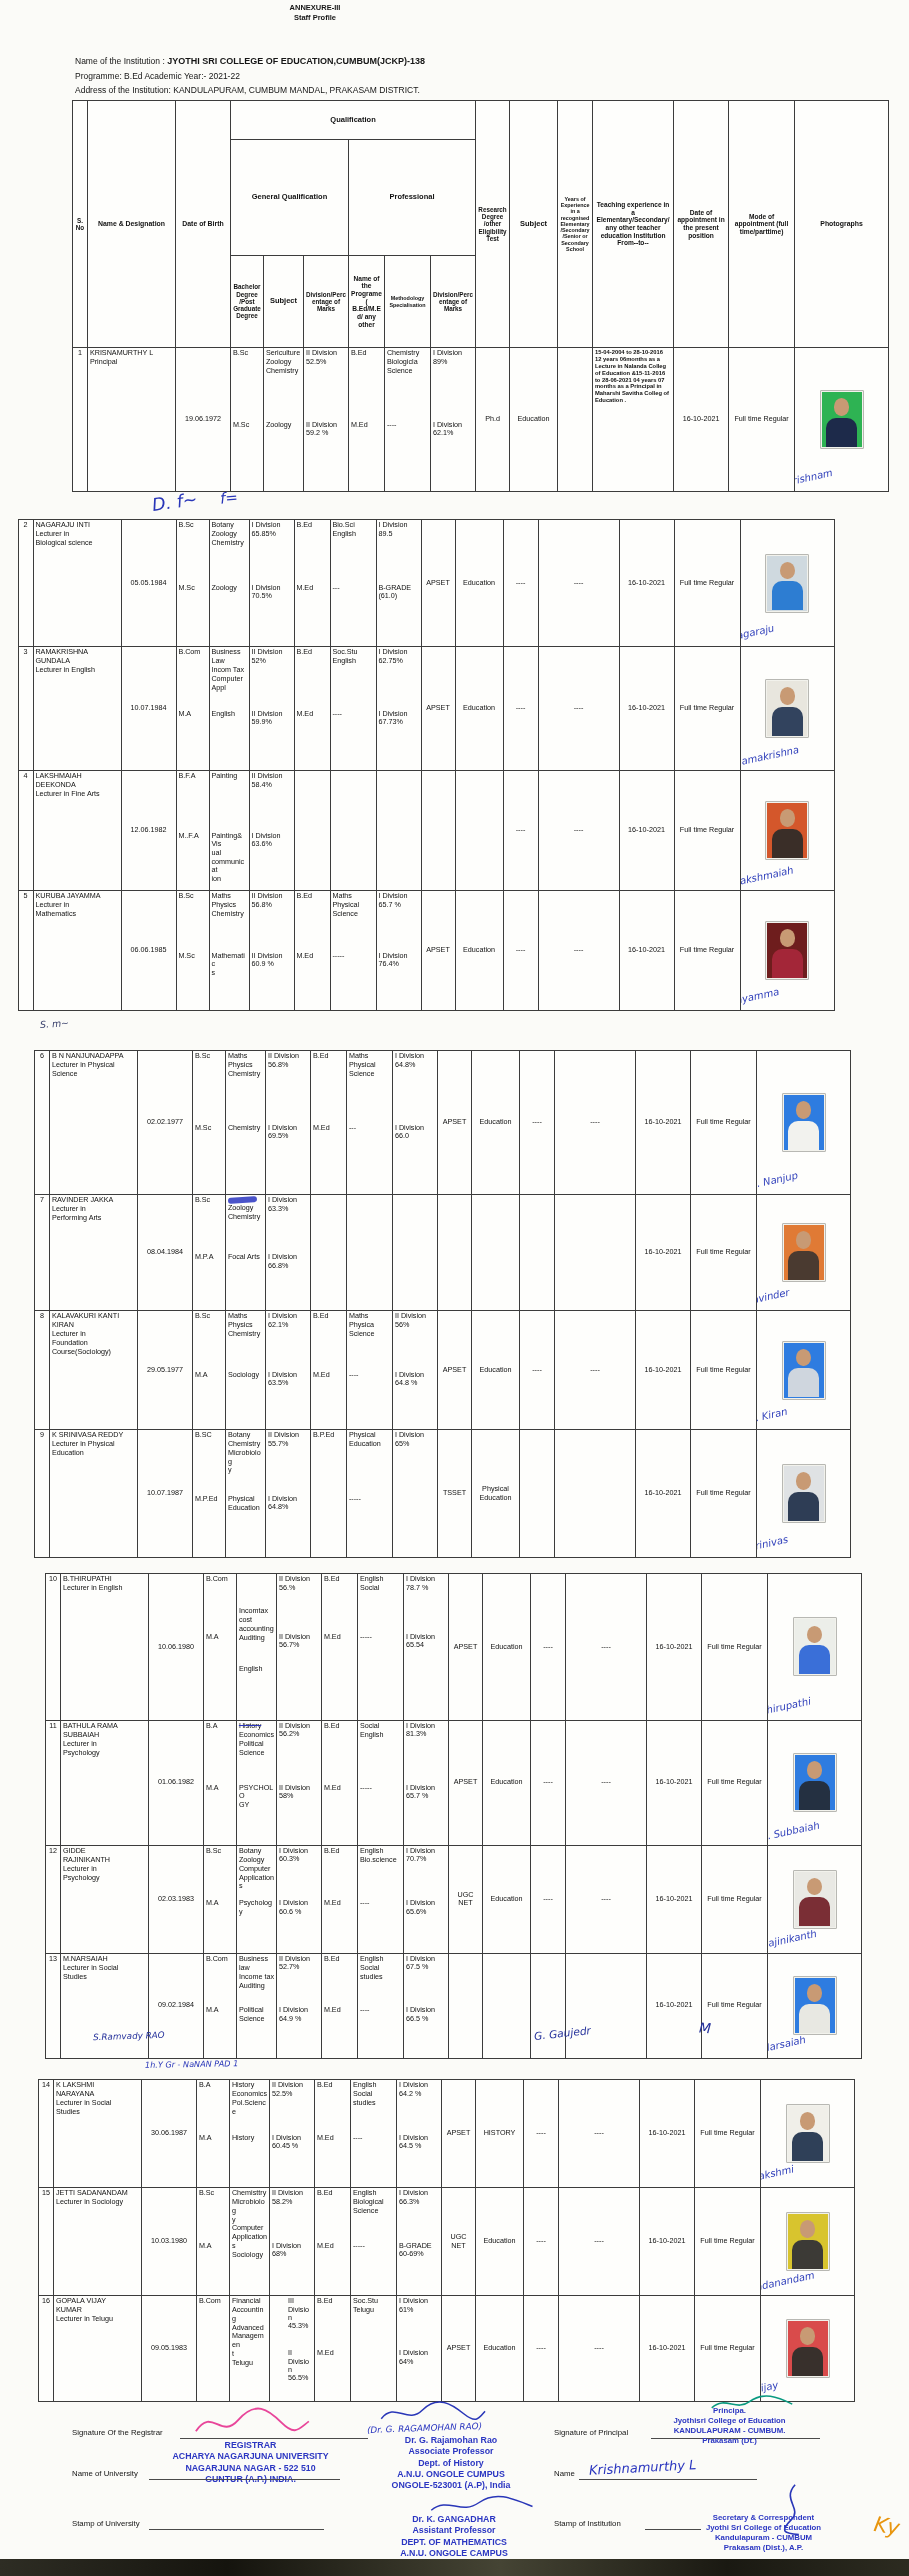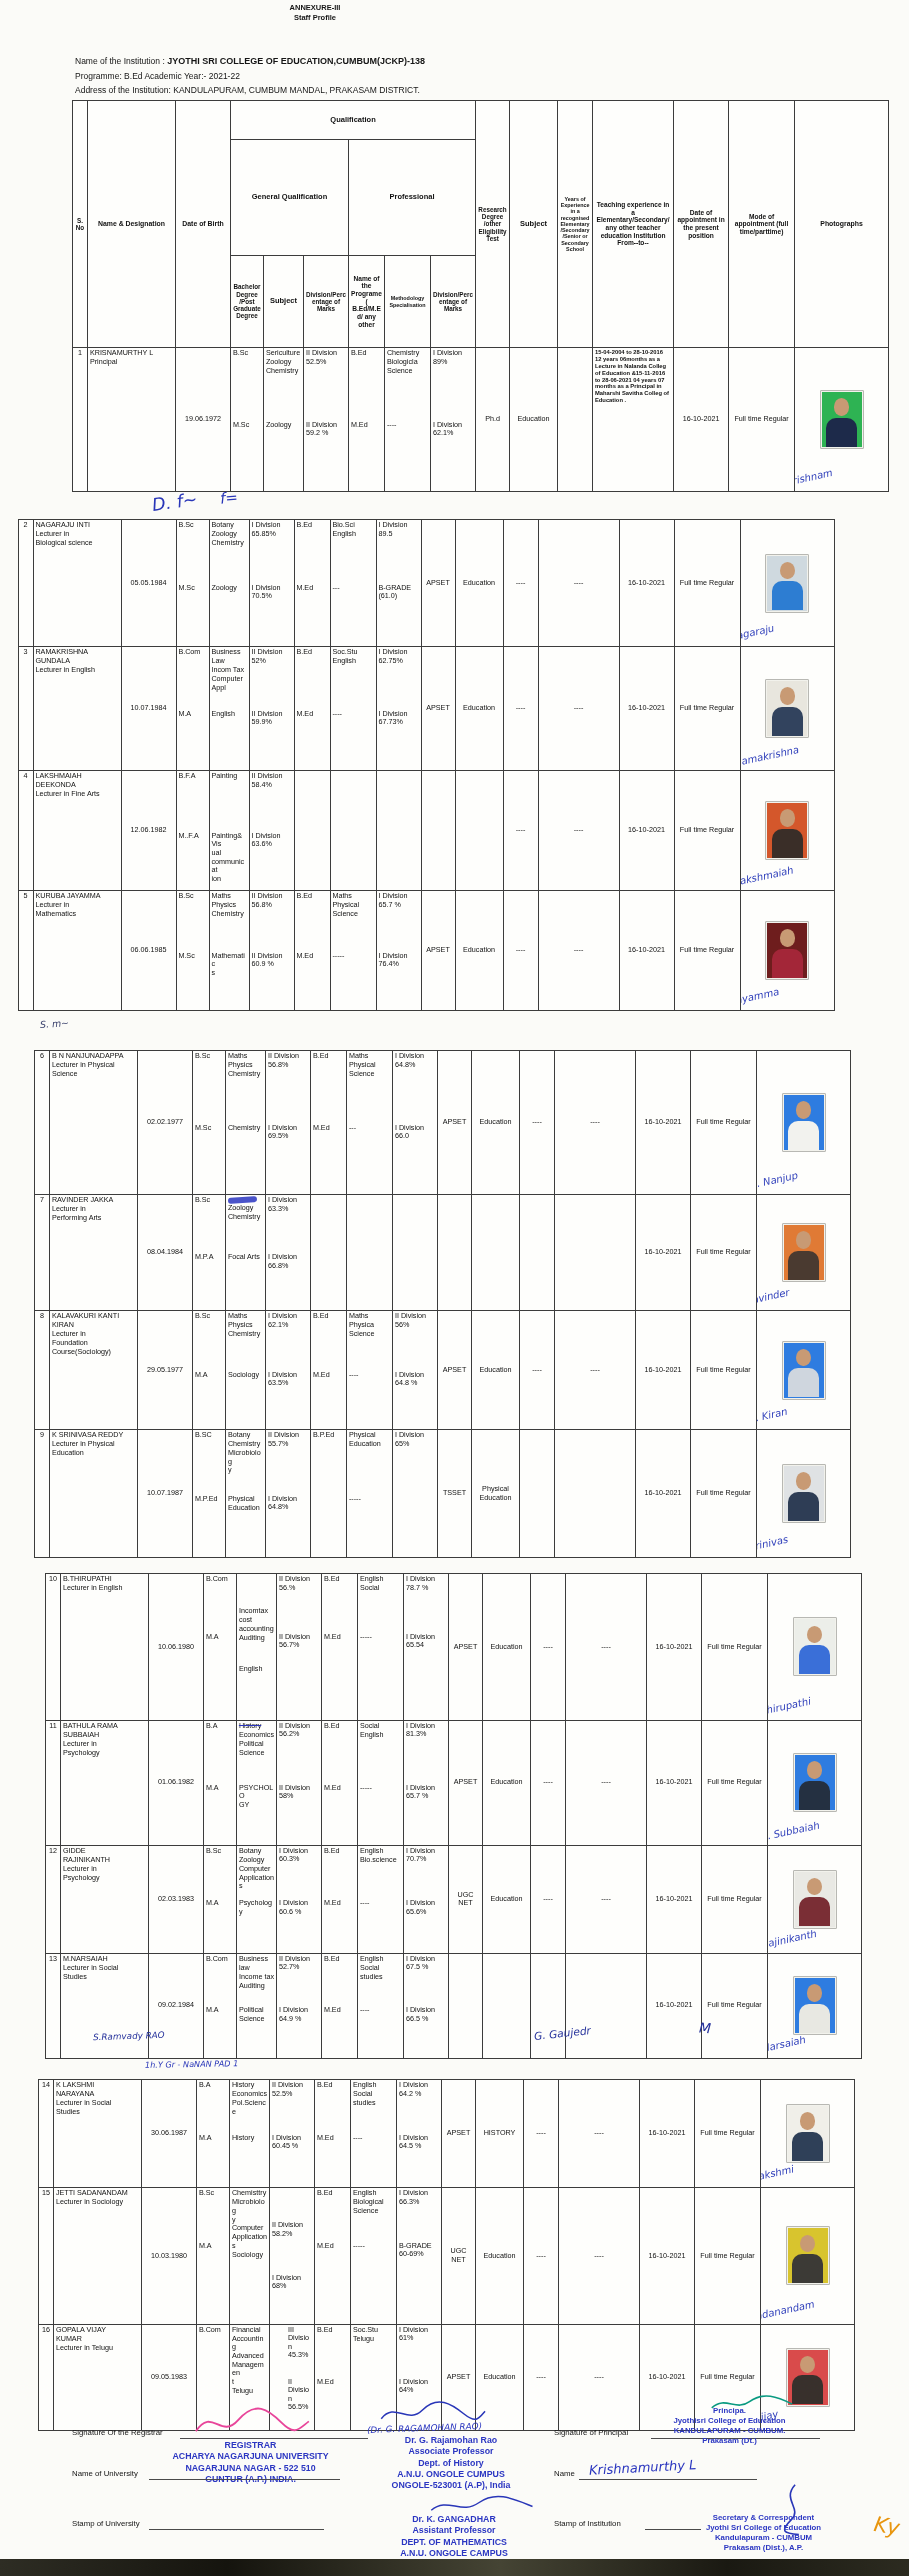--- a/index.html
+++ b/index.html
@@ -1409,21 +1409,21 @@
                 <div class="ln">y</div>
                 <div class="ln">Computer</div>
                 <div class="ln">Applications</div>
               </div>
               <div class="pg">
                 <div class="ln">Sociology</div>
               </div>
             </div>
           </td>
           <td class="top">
-            <div class="zwrap" style="height: 101px; margin-top: 32px;">
+            <div class="zwrap" style="height: 101px;">
               <div class="ug">
                 <div class="ln">II Division 58.2%</div>
               </div>
               <div class="pg">
                 <div class="ln">I Division 68%</div>
               </div>
             </div>
           </td>
           <td class="top">
             <div class="zwrap" style="height: 101px;">

